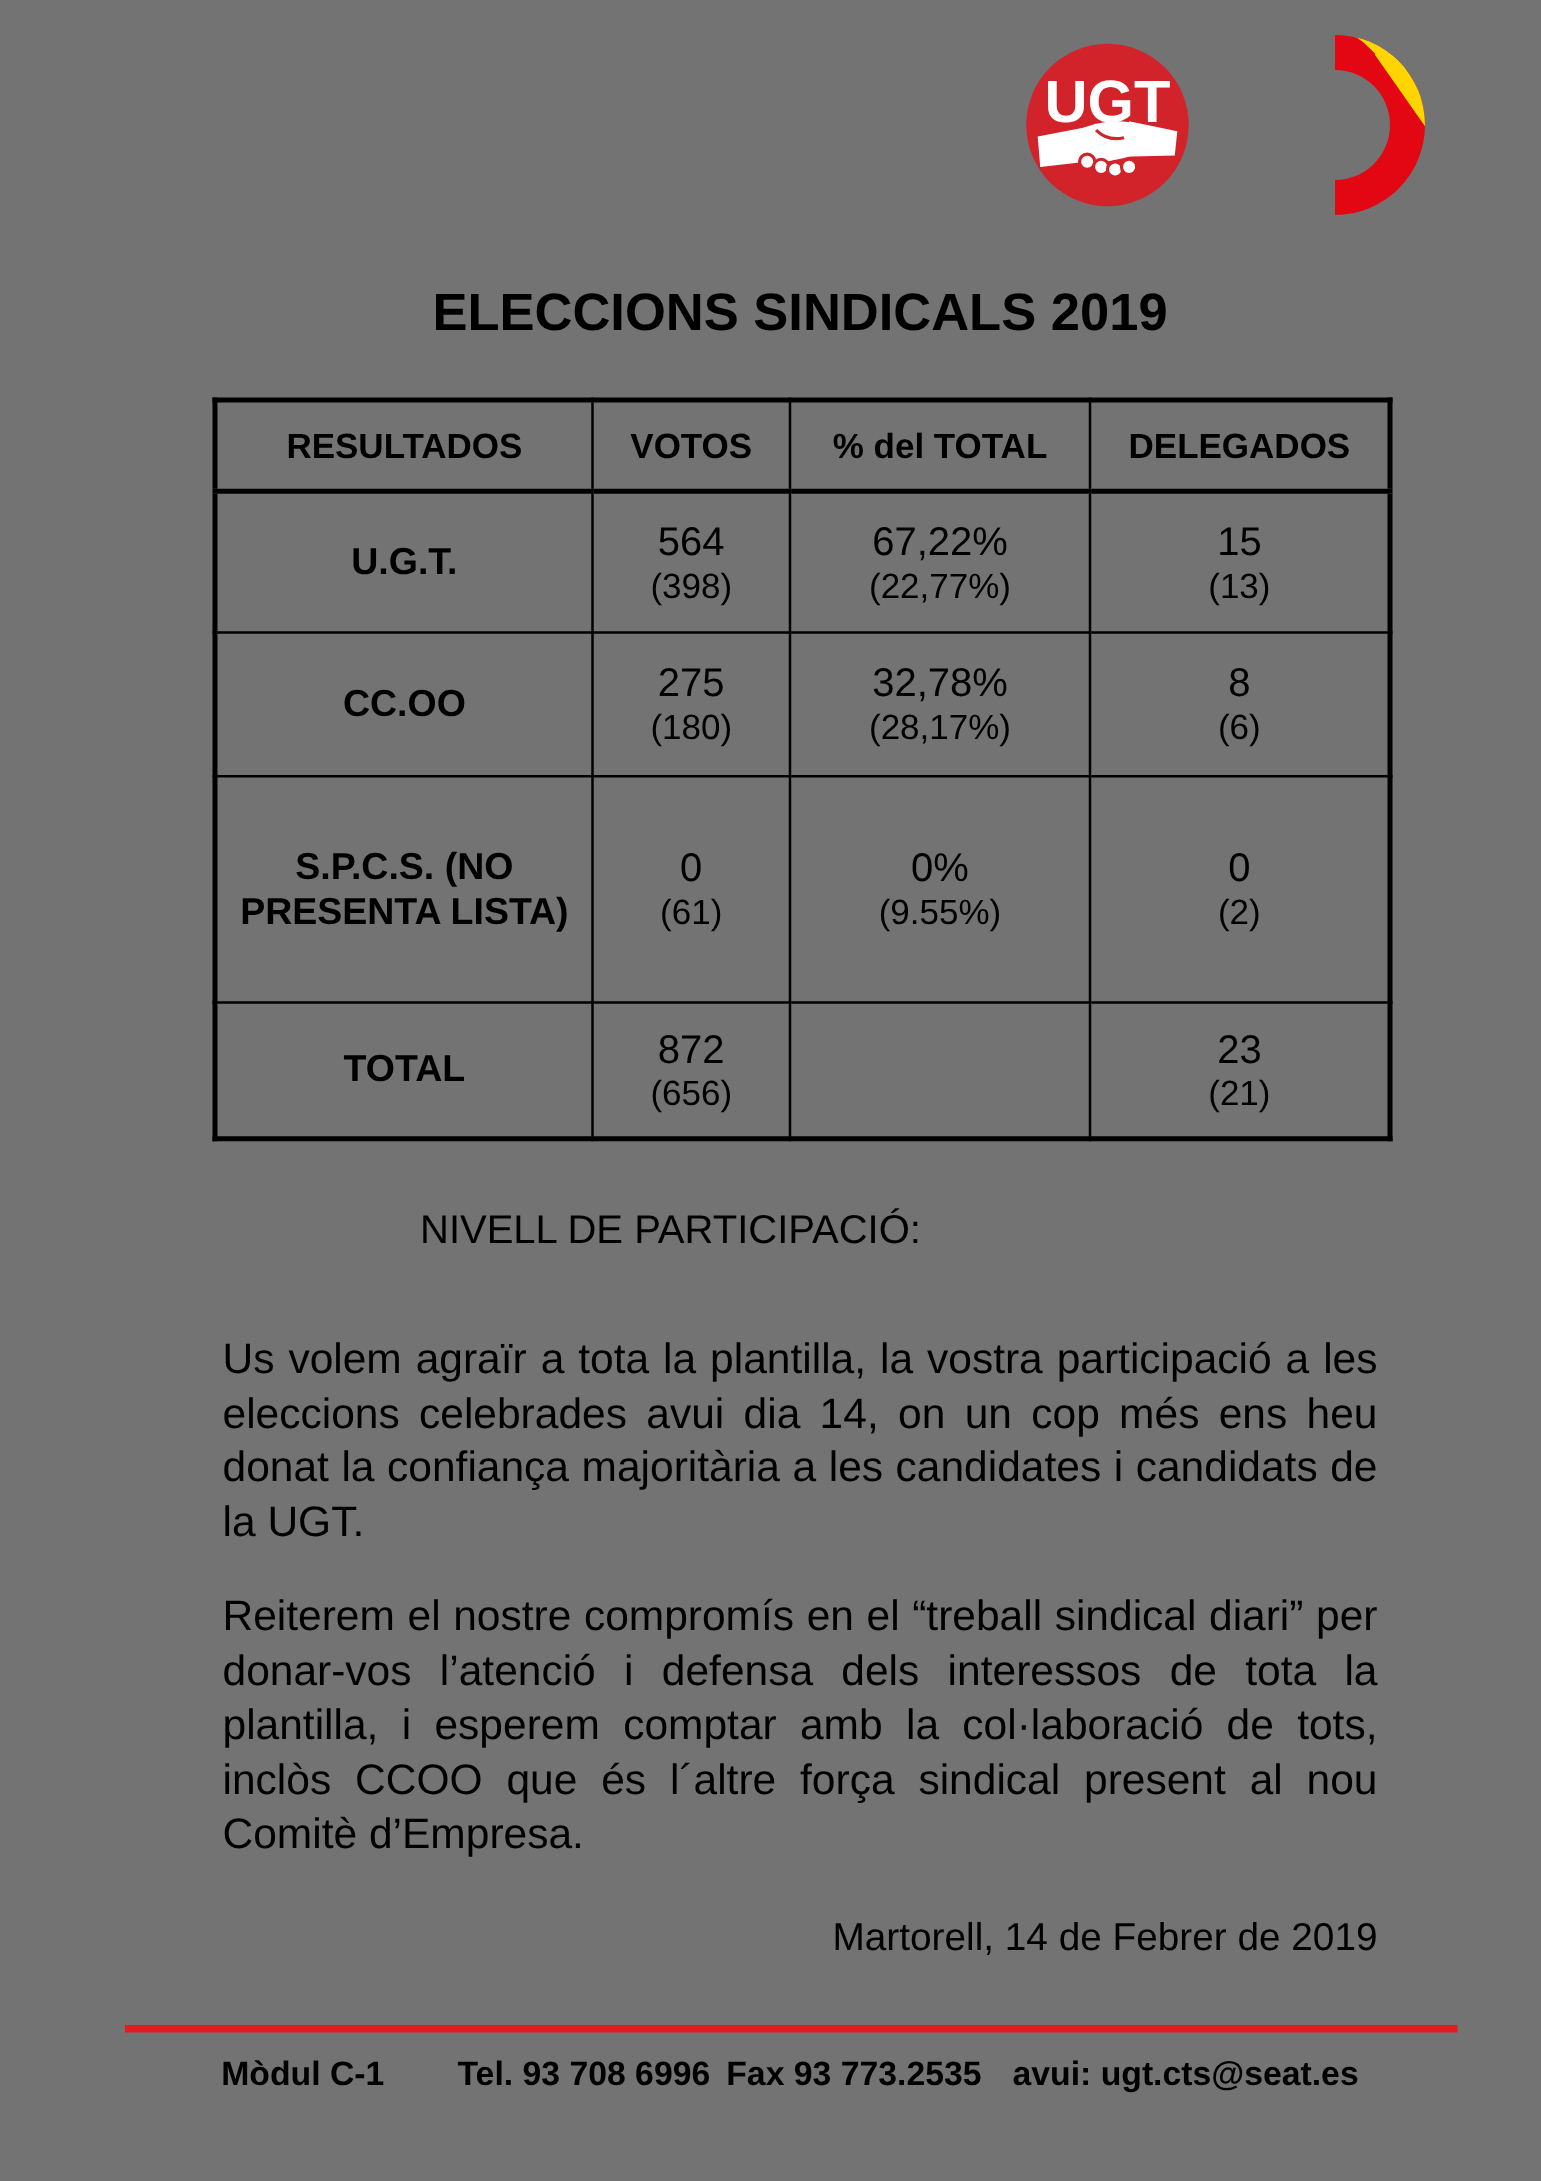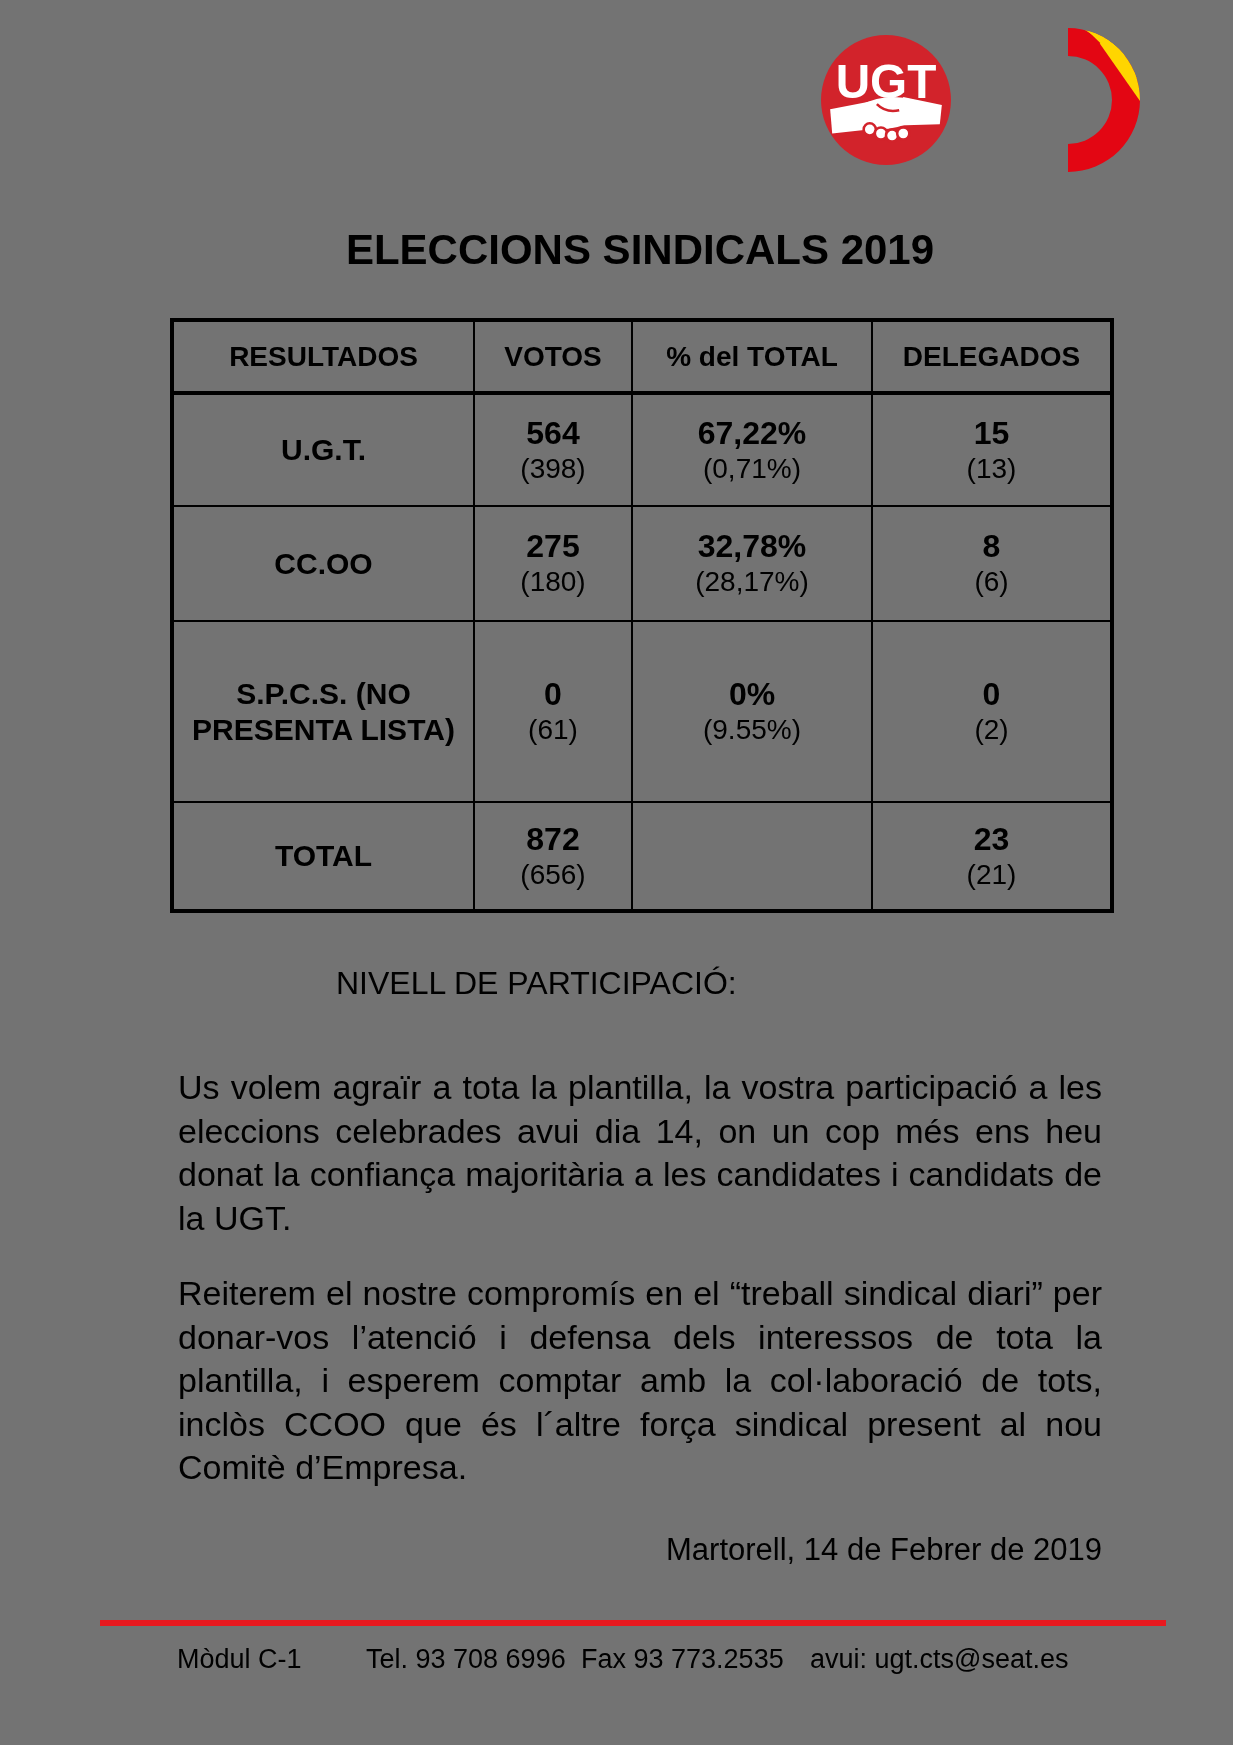--- a/index.html
+++ b/index.html
@@ -19,21 +19,21 @@
          font-size:42px;font-weight:bold;letter-spacing:0px;}
 
   
   table.results{position:absolute;left:170px;top:318px;width:940px;border-collapse:collapse;
                 table-layout:fixed;border:4px solid #000;}
   table.results th,table.results td{border:2px solid #000;text-align:center;vertical-align:middle;padding:0;}
   table.results thead th{border-bottom:4px solid #000;font-size:28px;font-weight:bold;}
   tr.h-row{height:73px;}
   tr.r1{height:113px;} tr.r2{height:115px;} tr.r3{height:181px;} tr.r4{height:109px;}
   td.lbl{font-size:30px;font-weight:bold;padding:0 38px;line-height:36px;}
-  .cell-main{font-size:32px;font-weight:bold;line-height:37px;}
+  .cell-main{font-size:32px;font-weight:normal;line-height:37px;}
   .cell-prev{font-size:28px;font-weight:normal;line-height:34px;}
 
   
   .participation{position:absolute;left:336px;top:962px;display:flex;align-items:flex-start;gap:26px;
                  font-size:32px;line-height:42px;}
   .part-label{white-space:nowrap;}
   .part-values{display:flex;flex-direction:column;}
   .part-line{white-space:nowrap;}
   .pct-bold{font-weight:bold;}
   .yr{font-weight:bold;font-size:20px;}
@@ -41,21 +41,21 @@
   
   .para{position:absolute;left:178px;width:924px;margin:0;font-size:34px;line-height:43.5px;
         text-align:justify;}
   .para1{top:1066px;}
   .para2{top:1272px;}
 
   .dateline{position:absolute;left:178px;top:1532px;width:924px;text-align:right;font-size:31px;}
 
   .redline{position:absolute;left:100px;top:1620px;width:1066px;height:6px;background:#e8191f;}
 
-  .footer{position:absolute;left:0;top:1644px;width:1233px;height:34px;font-weight:normal;font-size:27px;}
+  .footer{position:absolute;left:0;top:1644px;width:1233px;height:34px;font-weight:bold;font-size:27px;}
   .footer span{position:absolute;top:0;white-space:nowrap;}
   .f-module{left:177px;} .f-tel{left:366px;} .f-fax{left:581px;} .f-email{left:810px;}
 </style>
 </head>
 <body>
 
 <div class="page">
 
   <div class="ugt-logo">
     <svg width="132" height="132" viewBox="0 0 130 130">
@@ -108,21 +108,21 @@
     </thead>
     <tbody>
       <tr class="r1">
         <td class="lbl">U.G.T.</td>
         <td>
           <div class="cell-main">564</div>
           <div class="cell-prev">(398)</div>
         </td>
         <td>
           <div class="cell-main">67,22%</div>
-          <div class="cell-prev">(0,71%)</div>
+          <div class="cell-prev">(22,77%)</div>
         </td>
         <td>
           <div class="cell-main">15</div>
           <div class="cell-prev">(13)</div>
         </td>
       </tr>
       <tr class="r2">
         <td class="lbl">CC.OO</td>
         <td>
           <div class="cell-main">275</div>

